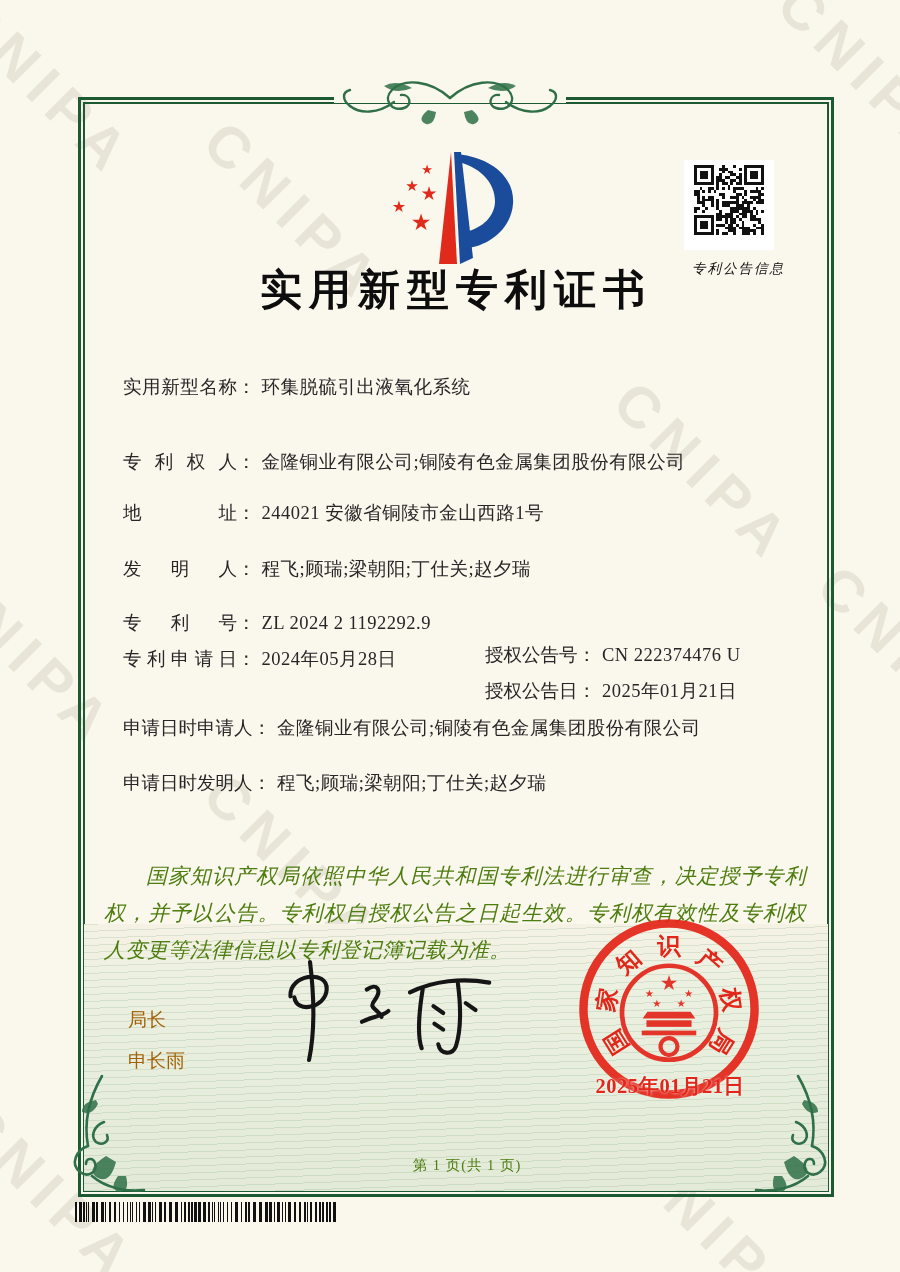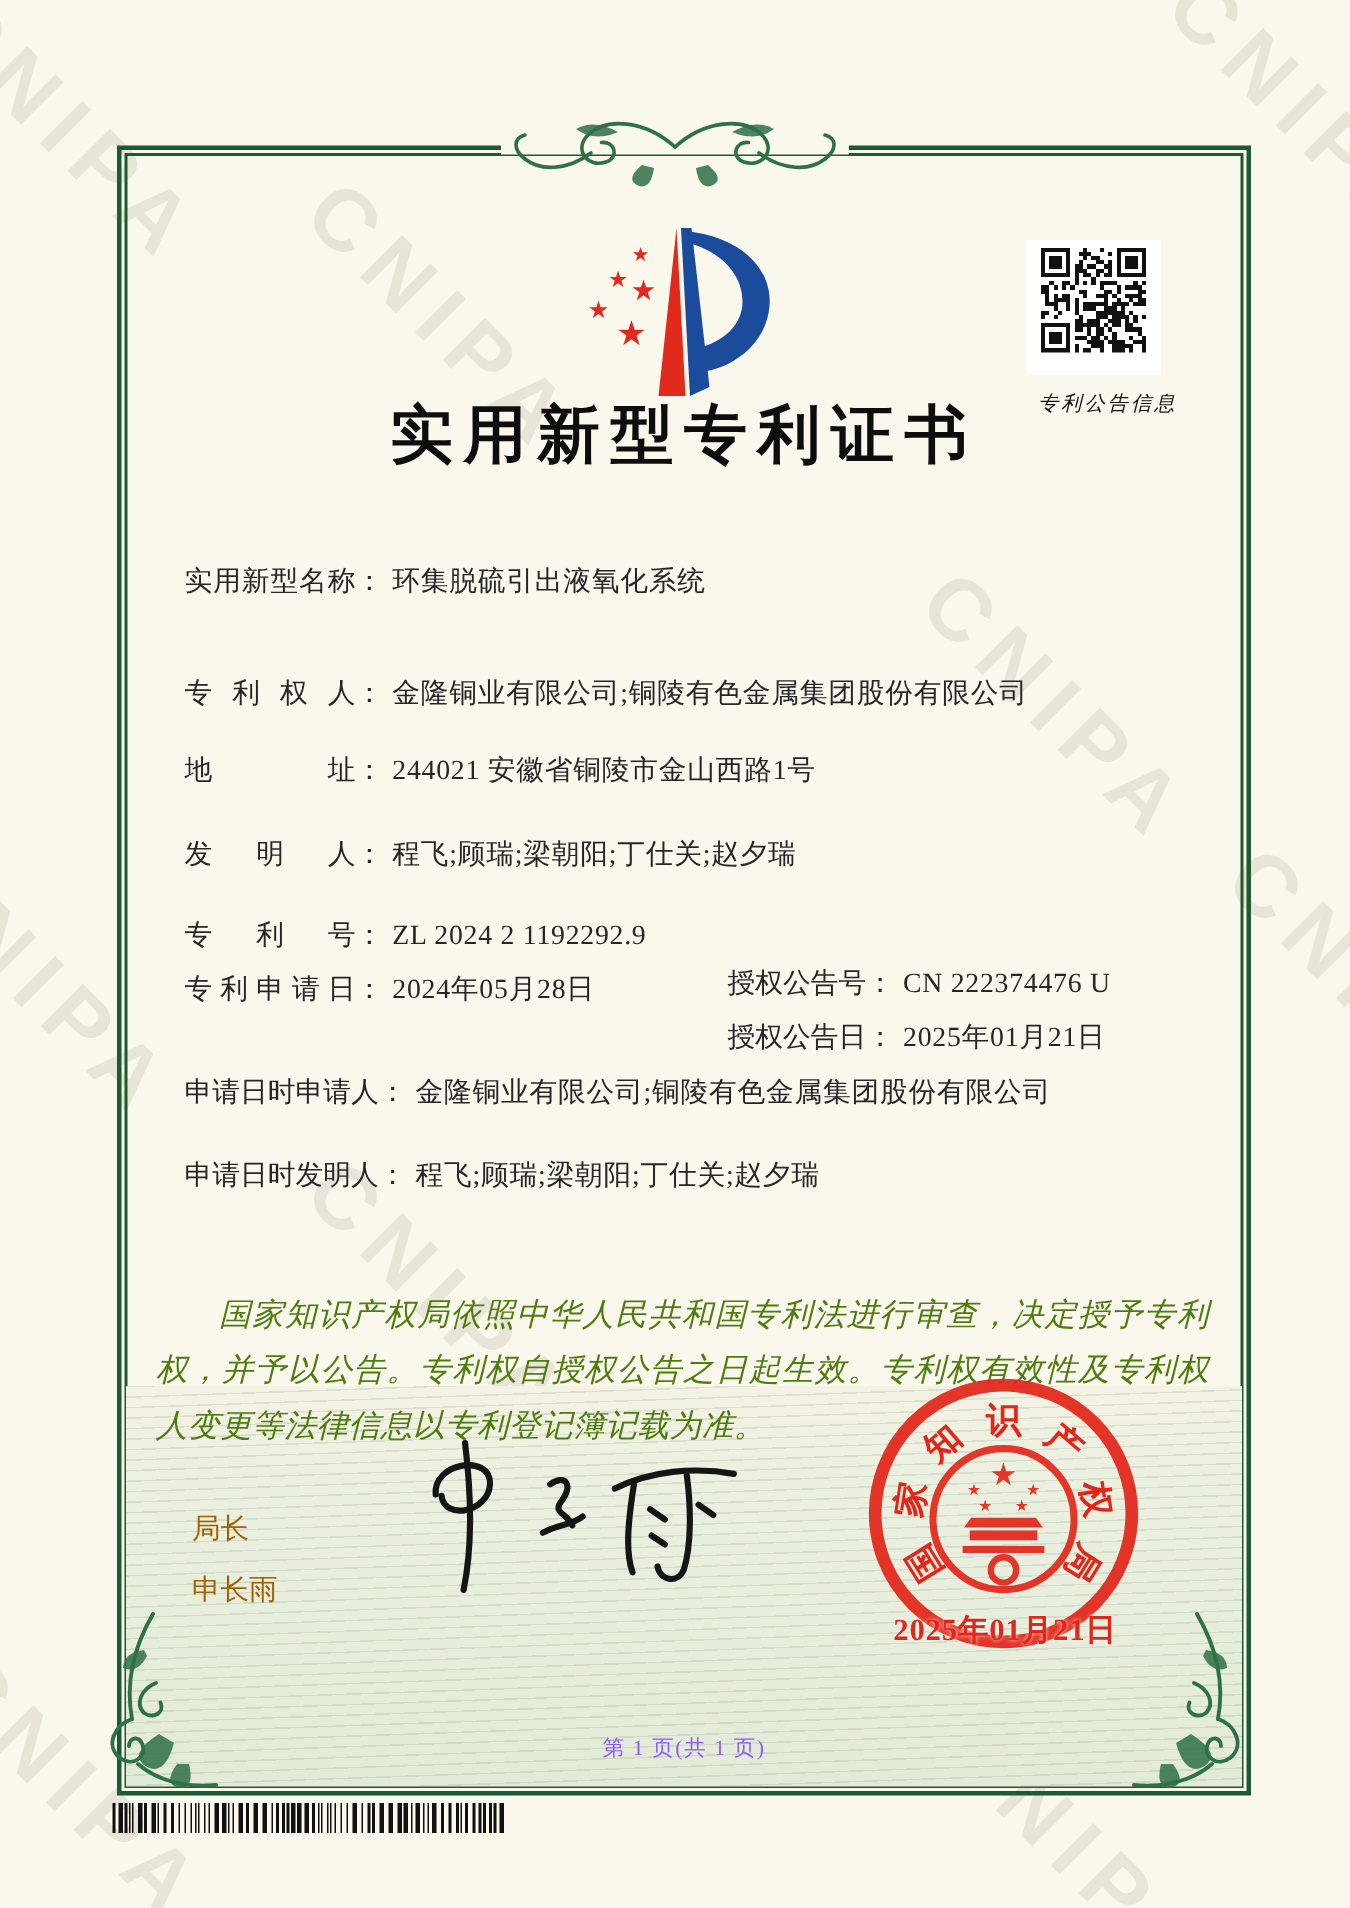--- a/index.html
+++ b/index.html
@@ -32,21 +32,21 @@
       background:
         repeating-linear-gradient(178deg, rgba(116,158,118,.20) 0 1px, rgba(0,0,0,0) 1px 7px),
         linear-gradient(#f5f2e4 0%, #ebf0e0 25%, #e3ead7 100%);}
   .signer{position:absolute;left:47px;top:900px;font-family:"Liberation Sans","DejaVu Sans",sans-serif;
           font-size:19px;color:#a16207;line-height:2.15;}
   .signature{position:absolute;left:184px;top:852px;}
   .seal{position:absolute;left:494px;top:815px;}
   .seal-date{position:absolute;left:497px;top:972px;width:184px;text-align:center;
              color:#e3261a;font-size:20.5px;font-weight:bold;letter-spacing:.5px;
              text-shadow:0 0 3px rgba(255,255,255,.85);}
-  .footer{position:absolute;left:0;width:100%;top:1056px;text-align:center;font-size:14.5px;color:#8b5cf6;letter-spacing:1px;}
+  .footer{position:absolute;left:0;width:100%;top:1056px;text-align:center;font-size:14.5px;color:#4d7c0f;letter-spacing:1px;padding-left:11px;}
   .barcode{position:absolute;left:75px;top:1202px;width:268px;height:20px;display:flex;align-items:stretch;}
   .barcode .bar{height:100%;}
   .ornament-top{position:absolute;left:308px;top:72px;width:284px;height:56px;}
   .orn-corner{position:absolute;width:104px;height:128px;}
   .orn-bl{left:44px;top:1072px;}
   .orn-br{left:752px;top:1072px;transform:scaleX(-1);}
 </style>
 </head>
 <body>
 

